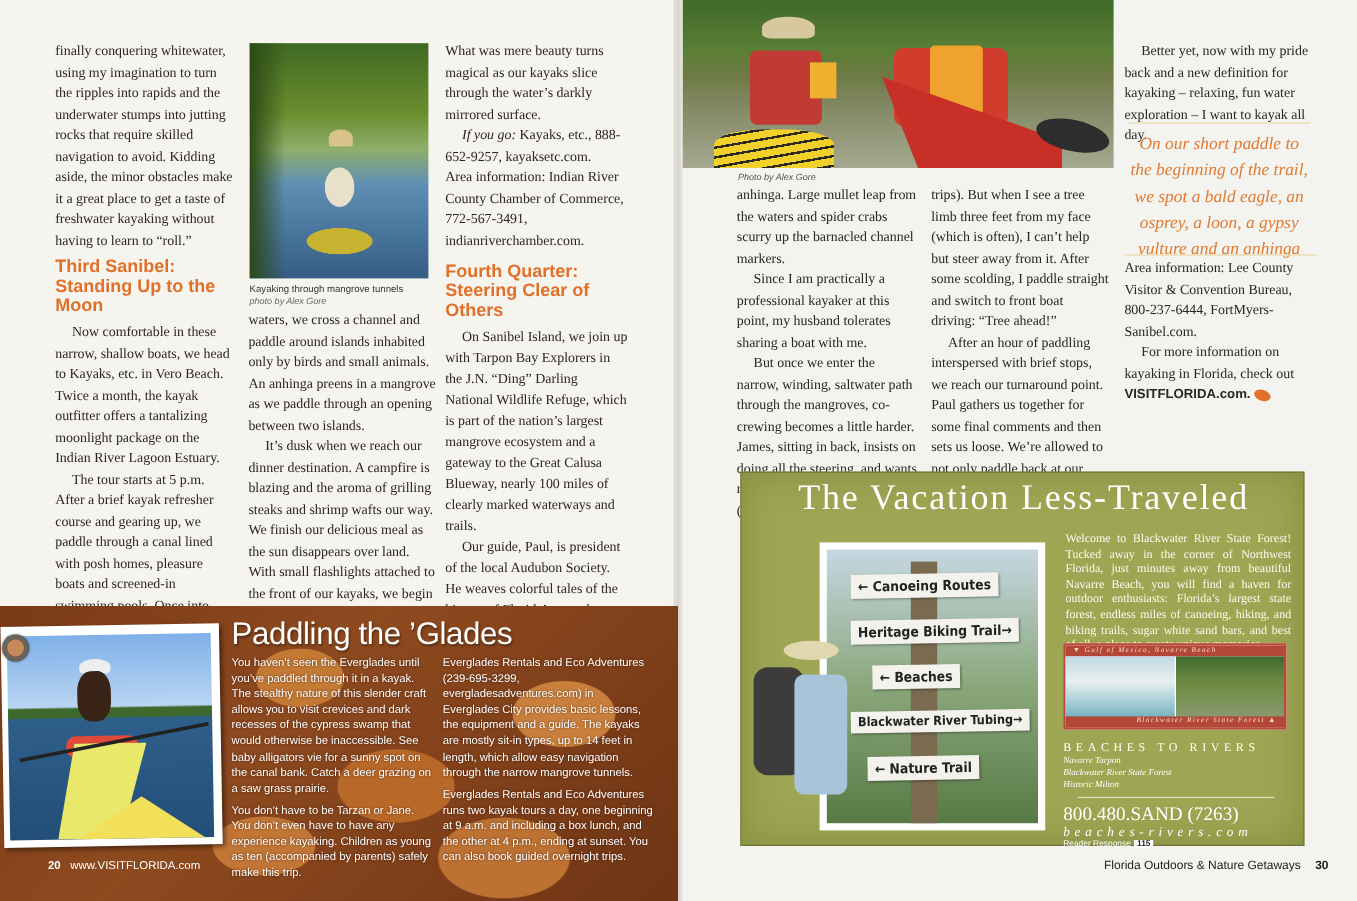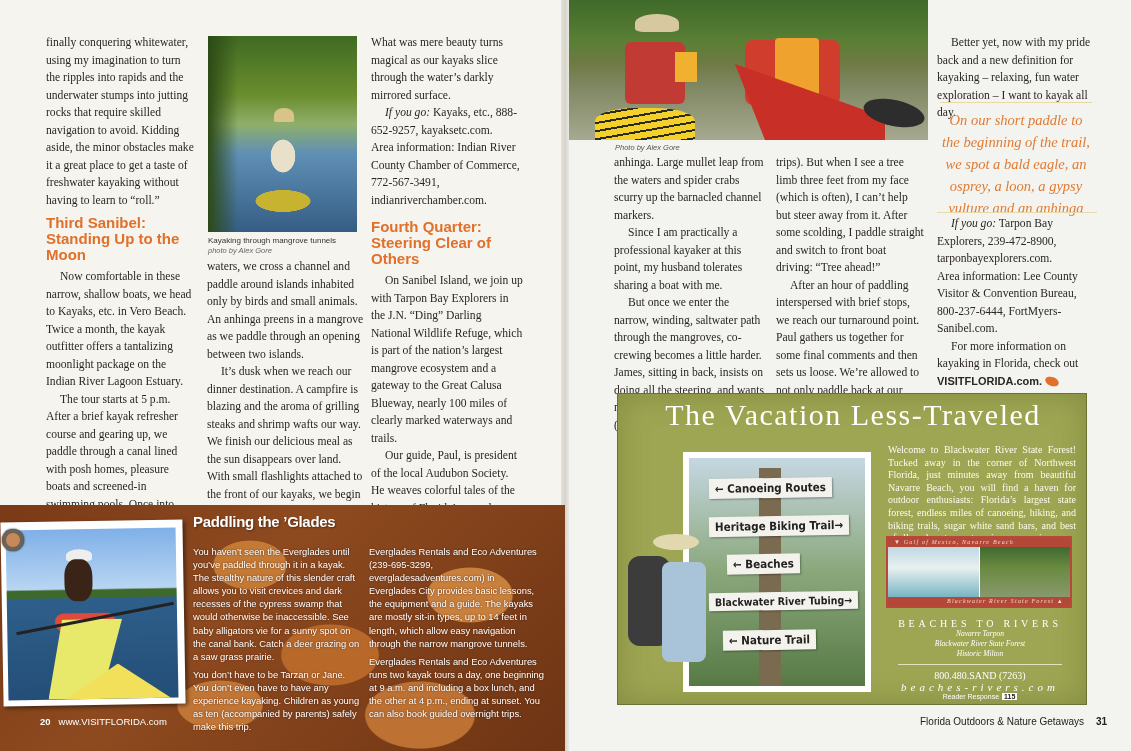--- a/index.html
+++ b/index.html
@@ -17,46 +17,46 @@
 .cap{position:absolute;font-family:"Liberation Sans",sans-serif;font-size:8px;line-height:10px;color:#333}
 .cap .credit{font-style:italic;color:#666;font-size:7.5px}
 
 #glades{position:absolute;left:0;top:505px;width:565px;height:246px;background:
  radial-gradient(ellipse 60px 40px at 250px 60px,#c47a35 60%,transparent 62%),
  radial-gradient(ellipse 80px 50px at 330px 150px,#b8692a 60%,transparent 62%),
  radial-gradient(ellipse 70px 45px at 470px 90px,#c9803d 60%,transparent 62%),
  radial-gradient(ellipse 90px 55px at 420px 210px,#bd7233 60%,transparent 62%),
  radial-gradient(ellipse 70px 40px at 220px 200px,#c27636 60%,transparent 62%),
  linear-gradient(135deg,#7a3a17,#8e4a1f 40%,#6e3414)}
-#glades h2{position:absolute;left:193px;top:8px;font-family:"Liberation Sans",sans-serif;font-weight:bold;font-size:15px;color:#fff;letter-spacing:-.3px;text-shadow:1px 1px 2px rgba(0,0,0,.4)}
+#glades h2{position:absolute;left:193px;top:8px;font-family:"Liberation Sans",sans-serif;font-weight:normal;font-size:26px;color:#fff;letter-spacing:-.3px;text-shadow:1px 1px 2px rgba(0,0,0,.4)}
 .gcol{position:absolute;font-family:"Liberation Sans",sans-serif;font-size:9.4px;line-height:13.1px;color:#fff;text-shadow:0 0 2px rgba(60,20,0,.8)}
 .gcol p{margin-bottom:5px}
 #polaroid{position:absolute;left:2px;top:16px;width:182px;height:184px;background:#fff;transform:rotate(-1deg);box-shadow:2px 2px 4px rgba(0,0,0,.5)}
 #polaroid .img{position:absolute;left:5px;top:8px;width:170px;height:170px;overflow:hidden;background:linear-gradient(#7fb0e8 0,#b9d5f2 35%,#3d6a2c 36%,#3d6a2c 40%,#2e5f8a 41%,#234e78 100%)}
 .grommet{position:absolute;left:2px;top:24px;width:22px;height:22px;border-radius:50%;background:#c8895a;border:4px solid #6b6258;box-shadow:0 0 2px #000}
 .footer-l{position:absolute;left:40px;top:716px;font-family:"Liberation Sans",sans-serif;font-size:9.5px;color:#fff}
 .footer-l b{margin-right:8px}
 
 .pull{position:absolute;left:940px;top:102px;width:152px;border-top:1px solid #ead8a8;padding-top:6px;font-style:italic;color:#e07b33;font-size:14.5px;line-height:22px;text-align:center}
 #ad{position:absolute;left:617px;top:393px;width:470px;height:312px;background:#9ea653;border:1px solid #6d7232;box-shadow:inset 0 0 30px rgba(80,90,30,.35)}
 #ad h2{position:absolute;left:10px;top:4px;width:450px;text-align:center;font-family:"Liberation Serif",serif;font-weight:normal;font-size:30px;letter-spacing:1.5px;color:#fff}
 #sign{position:absolute;left:65px;top:58px;width:188px;height:240px;background:#fff;padding:6px}
 #sign .bg{position:relative;width:100%;height:100%;background:linear-gradient(180deg,#c6d7e2,#8aa77b 50%,#577a45);overflow:hidden}
 .plank{position:absolute;background:#f4f2ec;font-family:"DejaVu Sans Condensed","DejaVu Sans",sans-serif;font-weight:bold;font-size:11.5px;color:#222;padding:3px 6px;white-space:nowrap;box-shadow:1px 1px 2px rgba(0,0,0,.35);transform:rotate(-1deg)}
 .post{position:absolute;left:70px;top:10px;width:22px;height:230px;background:#7a6a50}
 .hiker{position:absolute;left:-62px;top:64px;width:90px;height:200px}
 .ad-body{position:absolute;left:270px;top:50px;width:188px;font-size:10px;line-height:12.6px;color:#fbfbee;text-align:justify}
 .ad-photos{position:absolute;left:268px;top:142px;width:186px;height:72px;background:#fff;border:2px solid #b9473a}
 .ad-photos .band{position:absolute;left:0;width:100%;height:9px;background:#b44838;color:#f3d9c6;font-size:6px;font-style:italic;letter-spacing:1.2px;line-height:9px;padding-left:6px}
 .ad-photos .ph{position:absolute;top:9px;height:52px}
-.b2r{position:absolute;left:268px;top:224px;width:188px;text-align:center;color:#fff}
+.b2r{position:absolute;left:268px;top:224px;width:188px;color:#fff}
 .b2r .t{font-size:10px;letter-spacing:3.8px}
 .b2r .s{font-style:italic;font-size:7.5px;line-height:10px}
 .b2r hr{border:none;border-top:1px solid #dfe4be;margin:5px 12px}
-.b2r .ph{font-size:10px}
+.b2r .ph{font-size:16px}
 .b2r .url{font-style:italic;font-size:11px;letter-spacing:4px}
 .b2r .rr{font-family:"Liberation Sans",sans-serif;font-size:7px}
 .b2r .rr span{background:#fff;color:#222;padding:0 2px;font-weight:bold;margin-left:3px}
 .footer-r{position:absolute;left:920px;top:716px;font-family:"Liberation Sans",sans-serif;font-size:10px;color:#222}
 .footer-r b{margin-left:12px}
 .visit{font-family:"Liberation Sans",sans-serif;font-weight:bold;font-size:11px}
 </style>
 </head>
 <body>
 
@@ -120,21 +120,20 @@
     <p>trips). But when I see a tree limb three feet from my face (which is often), I can’t help but steer away from it. After some scolding, I paddle straight and switch to front boat driving: “Tree ahead!”</p>
     <p class="ind">After an hour of paddling interspersed with brief stops, we reach our turnaround point. Paul gathers us together for some final comments and then sets us loose. We’re allowed to not only paddle back at our leisure, but also keep the kayaks the remainder of the day.</p>
   </div>
 </div>
 
 <div class="col" style="left:937px;top:34px;width:160px">
   <p class="ind">Better yet, now with my pride back and a new definition for kayaking – relaxing, fun water exploration – I want to kayak all day.</p>
 </div>
 <div class="pull">On our short paddle to the beginning of the trail, we spot a bald eagle, an osprey, a loon, a gypsy vulture and an anhinga</div>
 <div class="col" style="left:937px;top:212px;width:160px;border-top:1px solid #ead8a8;padding-top:2px">
-  <p class="ind"><span class="it">If you go:</span><span> Tarpon Bay Explorers, 239-472-8900, tarponbayexplorers.com.</span></p>
   <p>Area information: Lee County Visitor &amp; Convention Bureau, 800-237-6444, FortMyers-Sanibel.com.</p>
   <p class="ind"><span>For more information on kayaking in Florida, check out </span><a class="visit" style="color:#2b2620;text-decoration:none">VISITFLORIDA.com.</a> <span style="display:inline-block;width:14px;height:9px;background:#e0702a;border-radius:50%;transform:rotate(20deg);vertical-align:middle"></span></p>
 </div>
 
 <div class="gutter"></div>
 
 <div id="glades">
   <div id="polaroid">
     <div class="img">
       <div style="position:absolute;left:60px;top:20px;width:26px;height:12px;background:#eee;border-radius:50% 50% 20% 20%"></div>
@@ -187,13 +186,13 @@
     <div class="s">Navarre Tarpon</div>
     <div class="s">Blackwater River State Forest</div>
     <div class="s">Historic Milton</div>
     <hr>
     <div class="ph">800.480.SAND (7263)</div>
     <div class="url">beaches-rivers.com</div>
     <div class="rr"><span style="background:none;color:#fff;font-weight:normal;margin:0;padding:0">Reader Response</span><span>115</span></div>
   </div>
 </div>
 
-<div class="footer-r"><span>Florida Outdoors &amp; Nature Getaways</span><b>31</b></div>
+<div class="footer-r"><span>Florida Outdoors &amp; Nature Getaways</span><b>30</b></div>
 
 </body></html>

